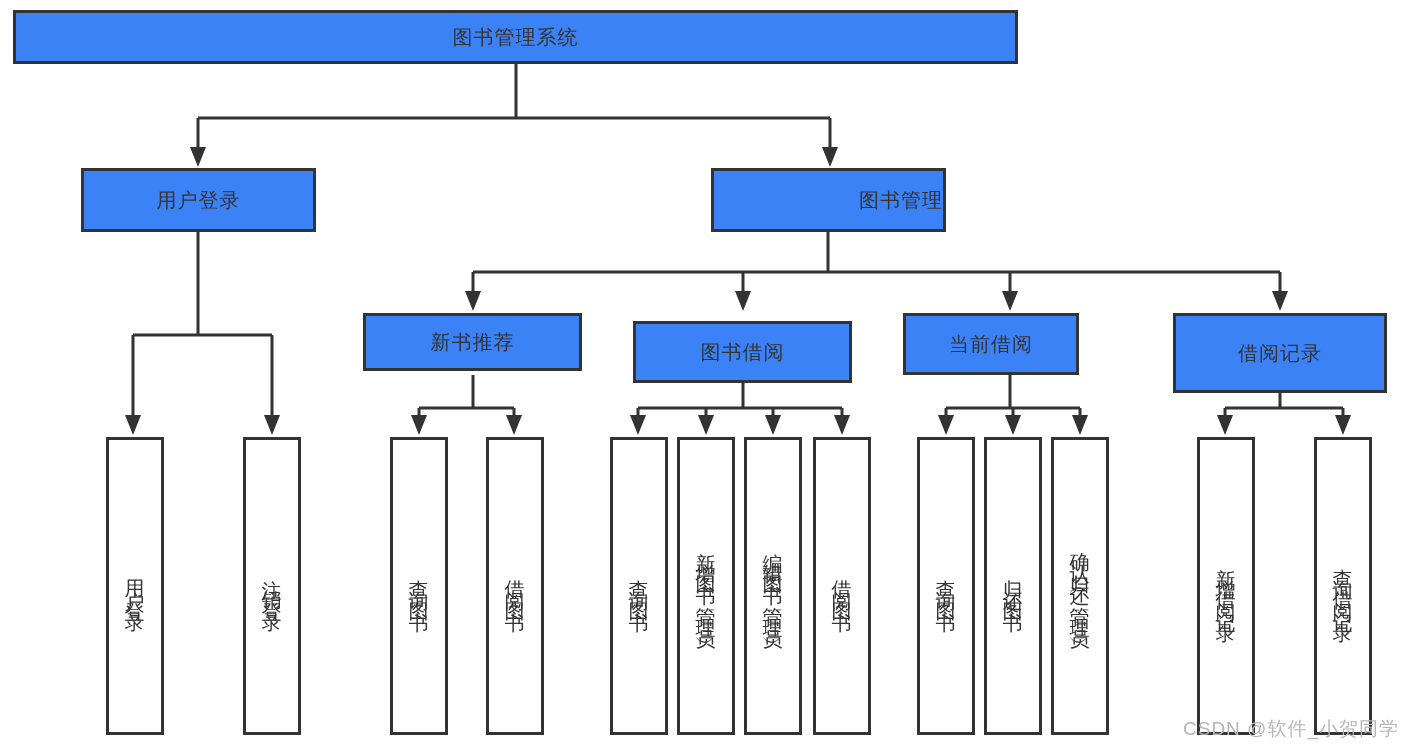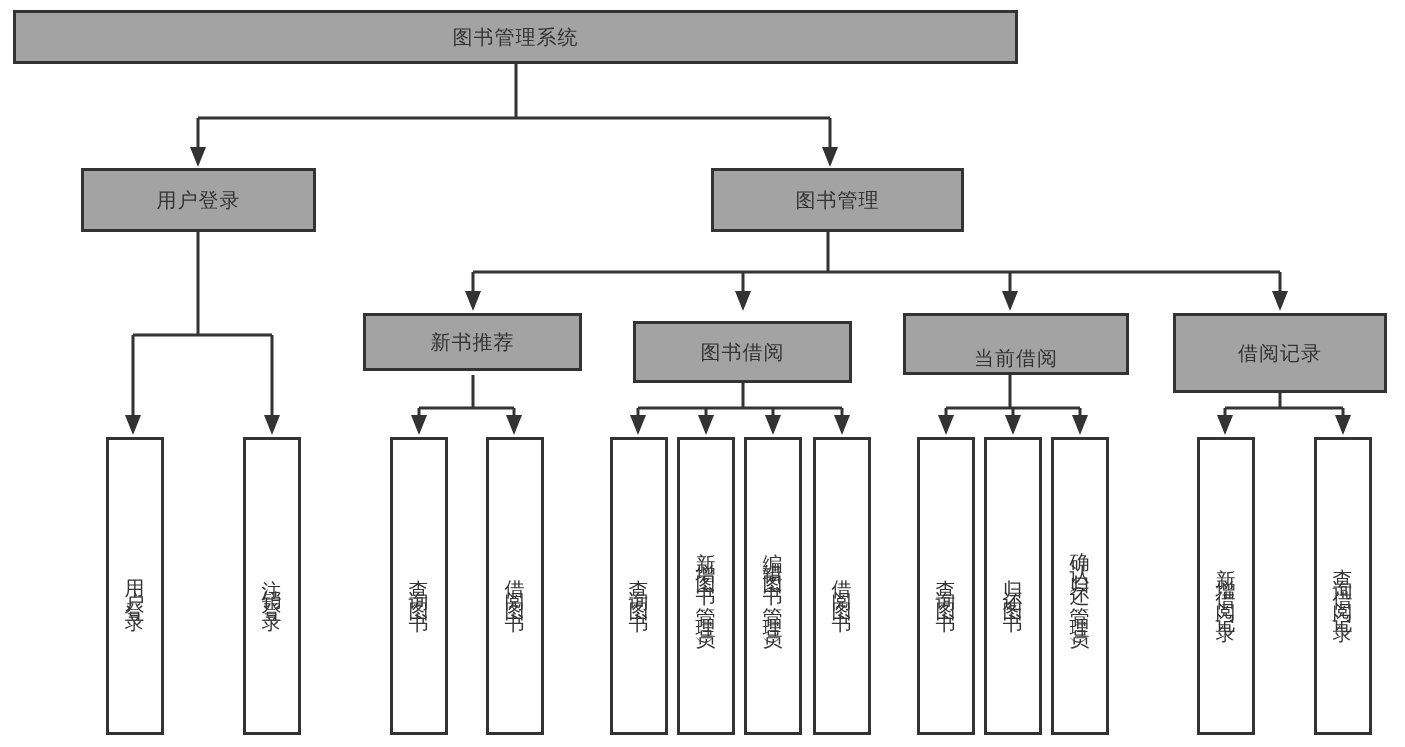--- a/index.html
+++ b/index.html
@@ -2,21 +2,21 @@
 <html><head>
 <meta charset="utf-8">
 <style>
   html,body{margin:0;padding:0;background:#ffffff;}
   #canvas{
     position:relative;width:1405px;height:747px;background:#ffffff;
     font-family:"Liberation Sans", sans-serif;overflow:hidden;
   }
   #connector-layer{position:absolute;left:0;top:0;}
   .hbox{
-    position:absolute;background:#a3a3a3;border:3px solid #333333;
+    position:absolute;background:#3b82f6;border:3px solid #333333;
     box-sizing:border-box;display:flex;align-items:center;justify-content:center;
     font-size:20px;color:#333333;letter-spacing:1px;white-space:nowrap;
   }
   .vbox{
     position:absolute;top:437px;width:58px;height:298px;
     background:#ffffff;border:3px solid #333333;box-sizing:border-box;
     display:flex;align-items:center;justify-content:center;
   }
   .vbox span{
     writing-mode:vertical-rl;text-orientation:mixed;
@@ -90,31 +90,31 @@
     </g>
   </svg>
 
   <div class="hbox" style="left:13px;top:10px;width:1005px;height:54px;">
     <span>图书管理系统</span>
   </div>
 
   <div class="hbox" style="left:81px;top:168px;width:235px;height:64px;">
     <span>用户登录</span>
   </div>
-  <div class="hbox" style="left:711px;top:168px;width:253px;height:64px;">
+  <div class="hbox" style="left:711px;top:168px;width:235px;height:64px;justify-content:flex-end;">
     <span>图书管理</span>
   </div>
 
   <div class="hbox" style="left:363px;top:313px;width:219px;height:58px;">
     <span>新书推荐</span>
   </div>
   <div class="hbox" style="left:633px;top:313px;width:219px;height:62px;margin-top:8px;">
     <span>图书借阅</span>
   </div>
-  <div class="hbox" style="left:903px;top:313px;width:226px;height:62px;align-items:flex-end;">
+  <div class="hbox" style="left:903px;top:313px;width:176px;height:62px;">
     <span>当前借阅</span>
   </div>
   <div class="hbox" style="left:1173px;top:313px;width:214px;height:80px;">
     <span>借阅记录</span>
   </div>
 
   <div class="vbox" style="left:106px;">
     <span>用户登录</span>
   </div>
   <div class="vbox" style="left:243px;">
@@ -151,14 +151,15 @@
     <span>确认归还（管理员）</span>
   </div>
 
   <div class="vbox" style="left:1197px;">
     <span>新增借阅记录</span>
   </div>
   <div class="vbox" style="left:1314px;">
     <span>查询借阅记录</span>
   </div>
 
+  <div class="watermark">CSDN @软件_小贺同学</div>
 
 </div>
 
 </body></html>

